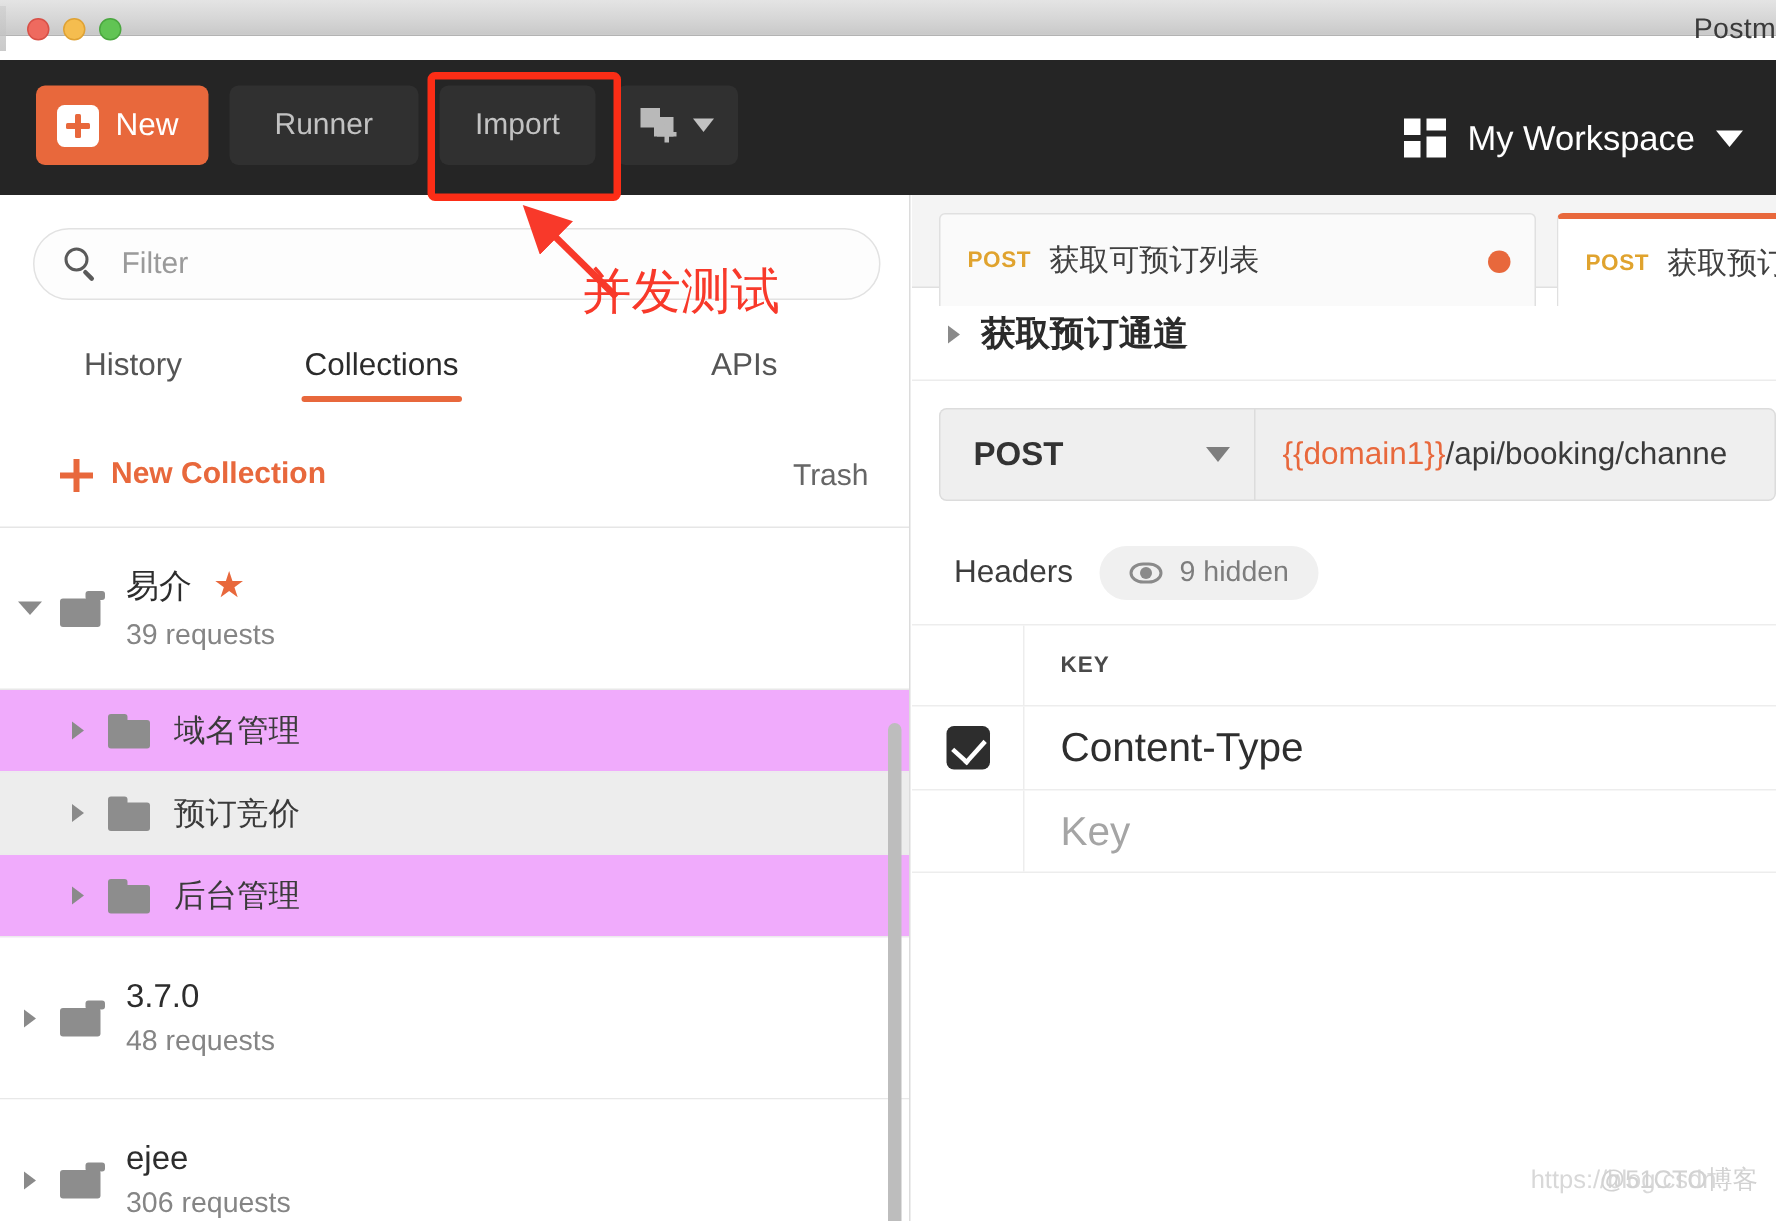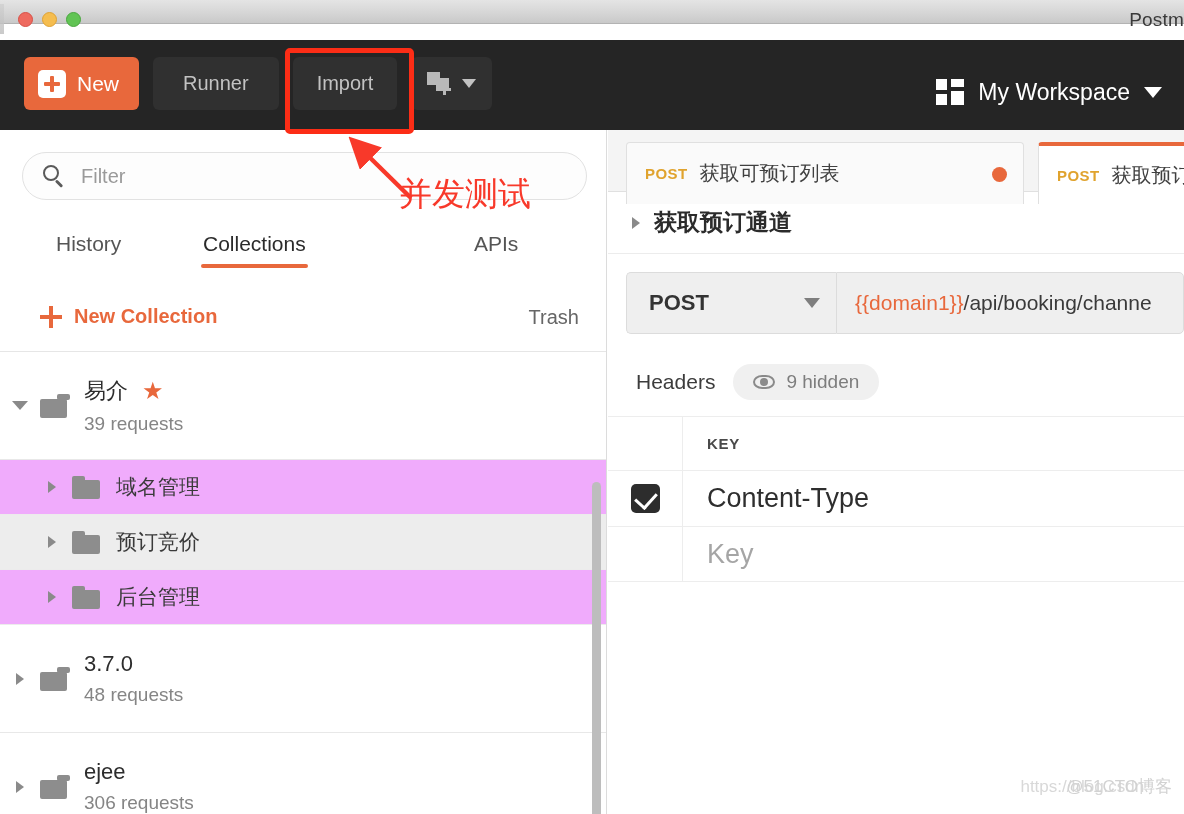--- a/index.html
+++ b/index.html
@@ -248,21 +248,21 @@
 
   
   .anno-box {
     position: absolute; left: 285px; top: 48px; width: 129px; height: 86px;
     border: 5px solid #fc2d16; border-radius: 5px; pointer-events: none;
   }
   .anno-svg { position: absolute; left: 0; top: 0; width: 1184px; height: 814px; pointer-events: none; }
   .anno-text {
     position: absolute; left: 388px; top: 172px;
     font-size: 33px; color: #f8392a; white-space: nowrap;
-    font-family: "DejaVu Sans", sans-serif; pointer-events: none; margin-left: 11px;
+    font-family: "DejaVu Sans", sans-serif; pointer-events: none;
   }
 
   .watermark {
     position: absolute; right: 12px; bottom: 16px;
     font-size: 17px; color: #d8d8d8; white-space: nowrap; pointer-events: none;
   }
   .watermark .w2 { color: #d2d2d2; margin-left: -78px; }
 </style>
 </head>
 <body>

